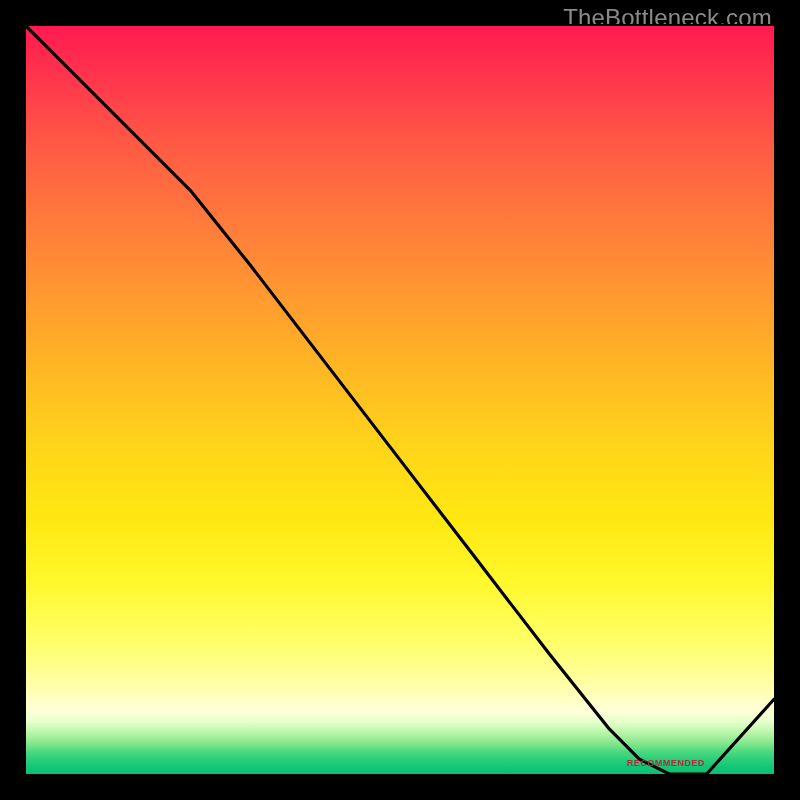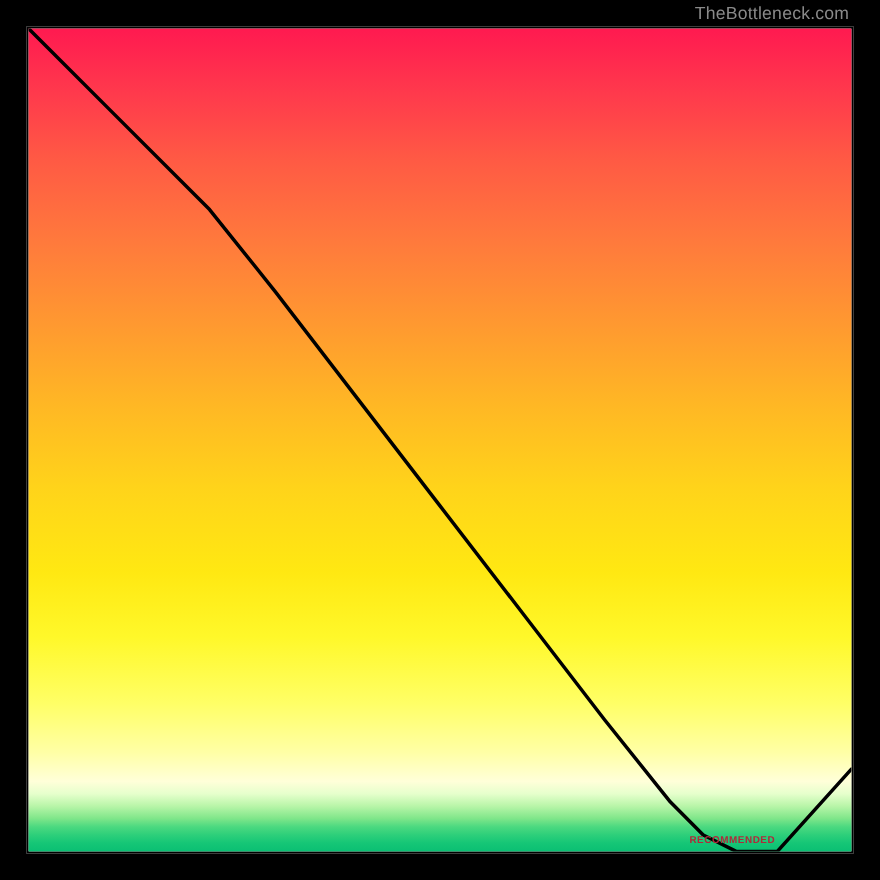--- a/index.html
+++ b/index.html
@@ -10,21 +10,21 @@
     background: #000;
     overflow: hidden;
     font-family: Arial, Helvetica, sans-serif;
   }
   .frame {
     position: absolute;
     left: 24px;
     top: 24px;
     width: 752px;
     height: 752px;
-    background: #ffffff;
+    background: #f0abfc;
     border: 2px solid #000;
     box-sizing: border-box;
   }
   .gradient-area {
     position: absolute;
     left: 0;
     top: 0;
     width: 100%;
     height: 100%;
     background: linear-gradient(
@@ -56,21 +56,21 @@
     top: 0;
     width: 100%;
     height: 100%;
     pointer-events: none;
   }
   .watermark {
     position: absolute;
     top: 4px;
     right: 28px;
     color: #8a8a8a;
-    font-size: 16px;
+    font-size: 24px;
     font-weight: 500;
     letter-spacing: 0.2px;
   }
   .annotation {
     position: absolute;
     color: #b02a3a;
     font-size: 9px;
     font-weight: 700;
     letter-spacing: 0.5px;
     white-space: nowrap;

